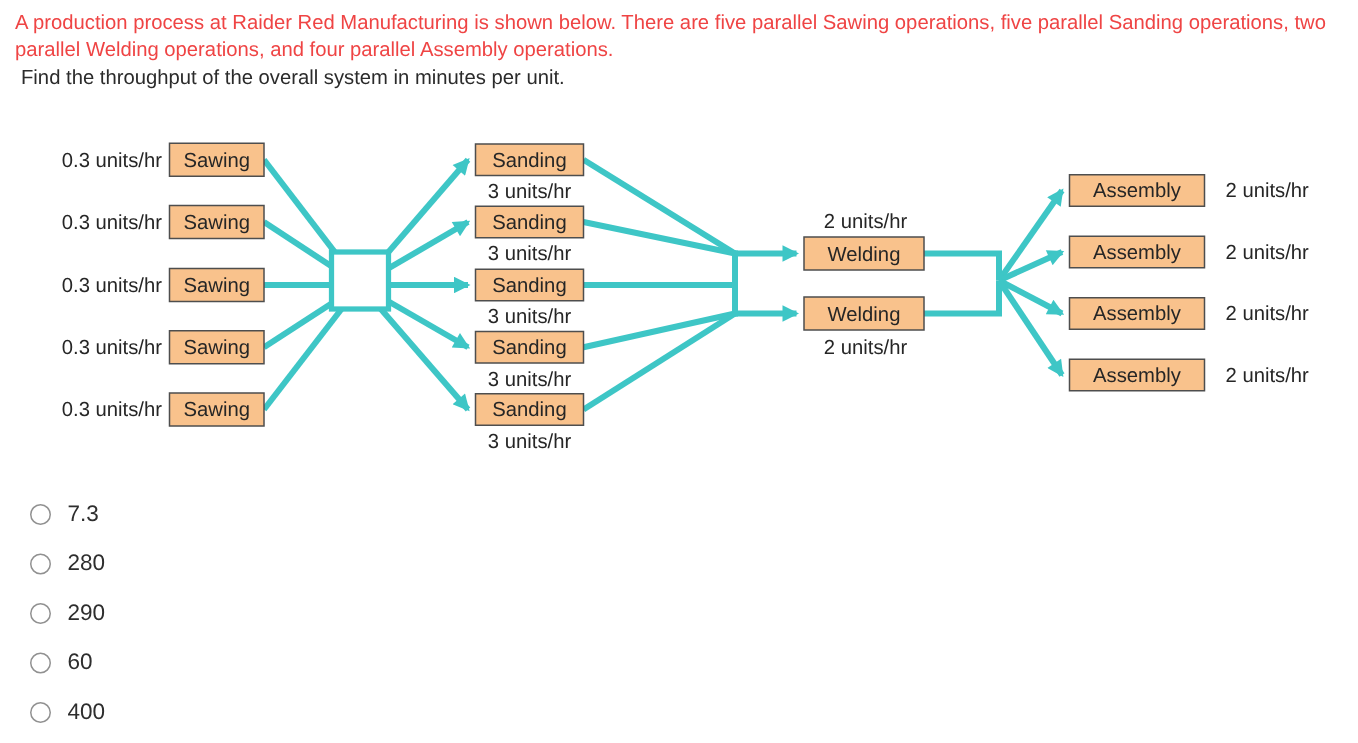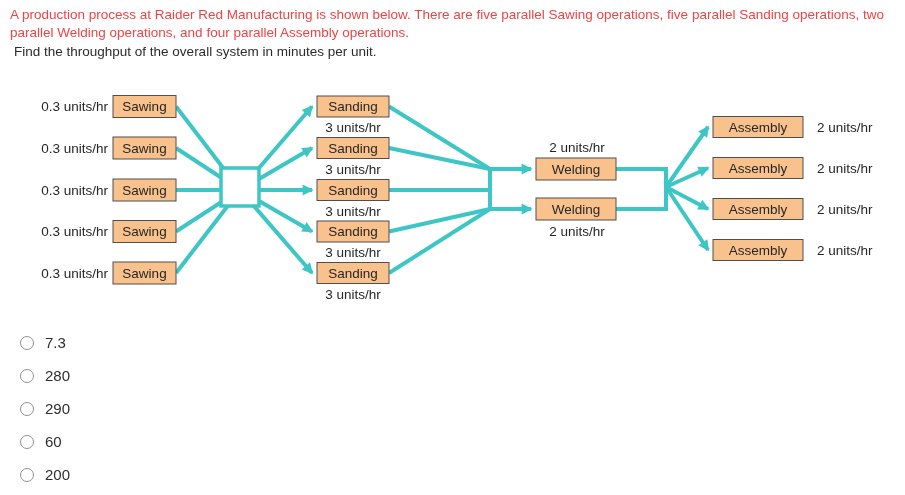--- a/index.html
+++ b/index.html
@@ -185,17 +185,17 @@
     <div class="option">
       <span class="radio"></span>
       <span class="option-label">290</span>
     </div>
     <div class="option">
       <span class="radio"></span>
       <span class="option-label">60</span>
     </div>
     <div class="option">
       <span class="radio"></span>
-      <span class="option-label">200</span>
+      <span class="option-label">400</span>
     </div>
   </div>
 
 </div>
 
 </body></html>

